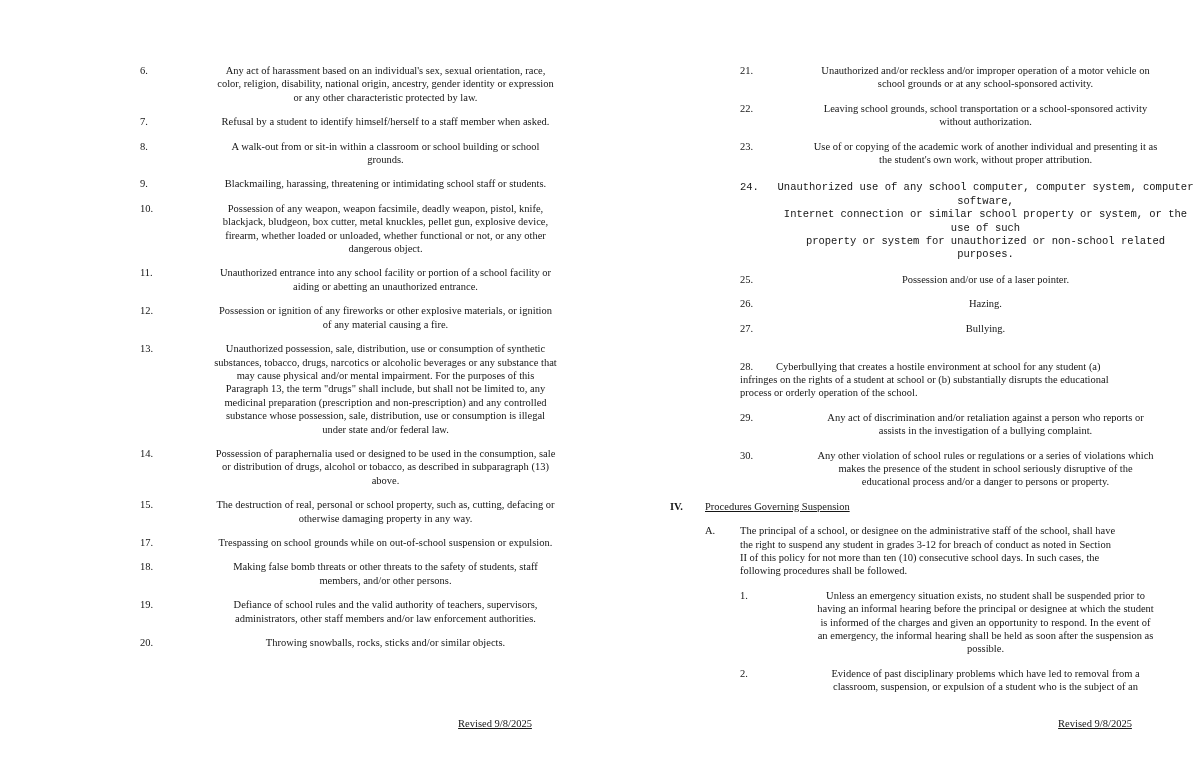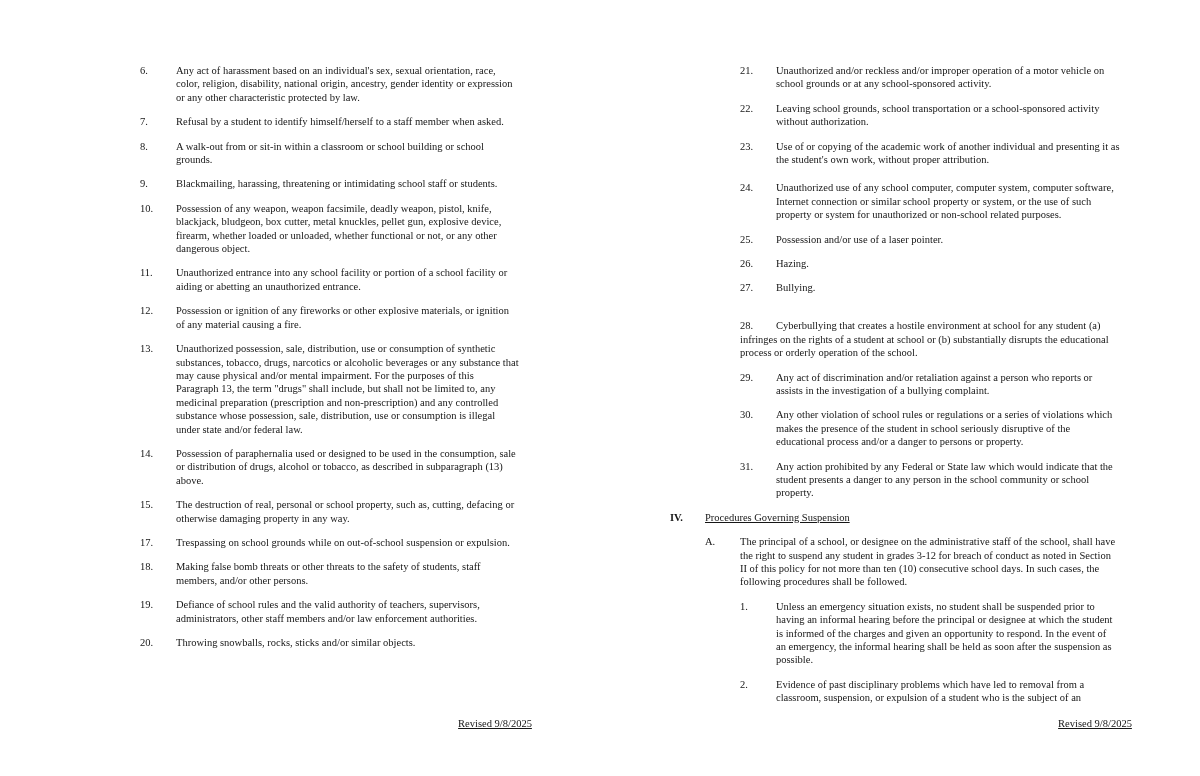--- a/index.html
+++ b/index.html
@@ -35,34 +35,35 @@
     display: flex;
     align-items: flex-start;
     margin-bottom: 11px;
   }
   .num {
     flex: 0 0 36px;
   }
   .txt {
     flex: 1 1 auto;
     white-space: pre-line;
+    text-align: center;
   }
 
   
   .item.flush {
     display: block;
     white-space: pre-line;
   }
   .item.flush .num-inline {
     display: inline-block;
     width: 36px;
     white-space: normal;
   }
 
-  .gap-before { margin-top: 15px; }
+  .gap-before { margin-top: 15px; font-family: Liberation Mono, monospace; }
 
   
   .sec-row {
     display: flex;
     align-items: flex-end;
     margin-bottom: 11px;
   }
   .sec-label {
     flex: 0 0 35px;
     font-weight: bold;
@@ -222,26 +223,20 @@
       <span class="num">29.</span>
       <span class="txt">Any act of discrimination and/or retaliation against a person who reports or
 assists in the investigation of a bullying complaint.</span>
     </div>
     <div class="item">
       <span class="num">30.</span>
       <span class="txt">Any other violation of school rules or regulations or a series of violations which
 makes the presence of the student in school seriously disruptive of the
 educational process and/or a danger to persons or property.</span>
     </div>
-    <div class="item">
-      <span class="num">31.</span>
-      <span class="txt">Any action prohibited by any Federal or State law which would indicate that the
-student presents a danger to any person in the school community or school
-property.</span>
-    </div>
 
   </div>
 
   <div class="sec-row">
     <span class="sec-label">IV.</span>
     <span class="sec-title">Procedures Governing Suspension</span>
   </div>
 
   <div class="clause-row">
     <span class="clause-label">A.</span>

